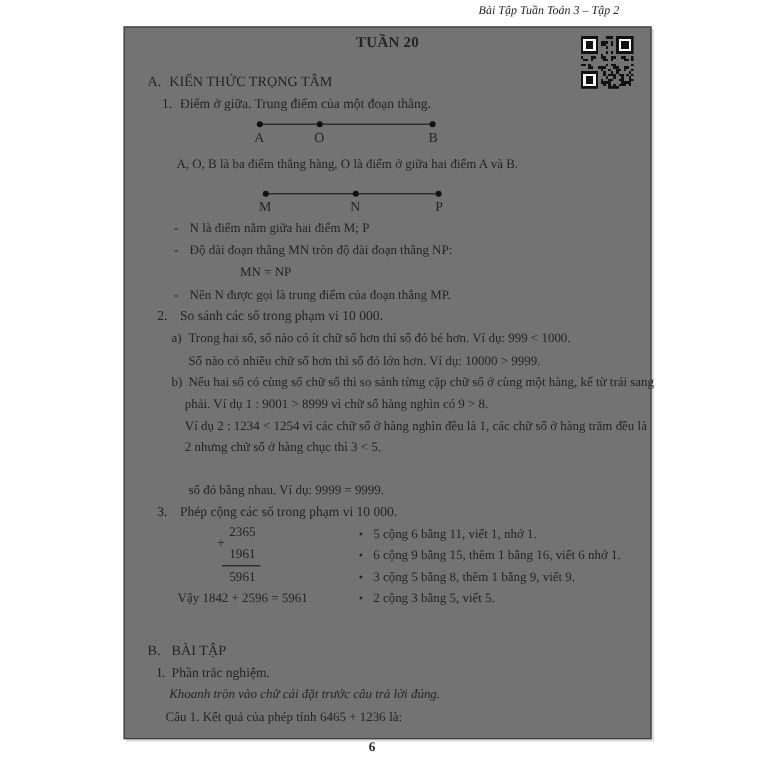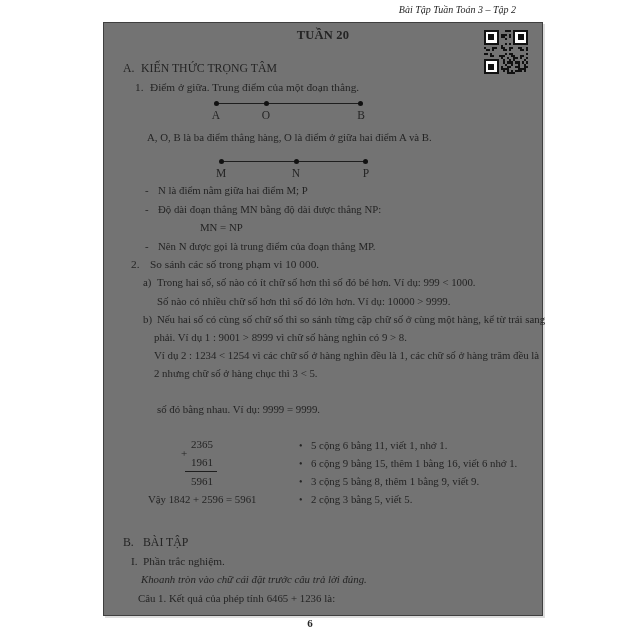--- a/index.html
+++ b/index.html
@@ -197,21 +197,21 @@
       <div class="dot" style="left:142px"></div>
       <div class="pt" style="left:0">M</div>
       <div class="pt" style="left:75px">N</div>
       <div class="pt" style="left:145px">P</div>
     </div>
 
     <div class="line dash-row" style="top:161px;left:41px">
       <span class="lab">-</span><span>N là điểm nằm giữa hai điểm M; P</span>
     </div>
     <div class="line dash-row" style="top:179.5px;left:41px">
-      <span class="lab">-</span><span>Độ dài đoạn thẳng MN bằng độ dài được thẳng NP:</span>
+      <span class="lab">-</span><span>Độ dài đoạn thẳng MN tròn độ dài đoạn thẳng NP:</span>
     </div>
     <div class="line" style="top:198px;left:96px">MN  = NP</div>
     <div class="line dash-row" style="top:216.5px;left:41px">
       <span class="lab">-</span><span>Nên N được gọi là trung điểm của đoạn thẳng MP.</span>
     </div>
 
     <div class="line b hN" style="top:235px;left:27px;font-size:11.3px">
       <span class="lab">2.</span><span>So sánh các số trong phạm vi 10 000.</span>
     </div>
 
@@ -222,20 +222,23 @@
 
     <div class="line sub" style="top:290px;left:39px">
       <span class="lab b">b)</span><span>Nếu hai số có cùng số chữ số thì so sánh từng cặp chữ số ở cùng một hàng, kể từ trái sang</span>
     </div>
     <div class="line" style="top:308px;left:50px">phải. Ví dụ 1 : 9001 &gt; 8999 vì chữ số hàng nghìn có 9 &gt; 8.</div>
     <div class="line" style="top:326px;left:50px">Ví dụ 2 : 1234 &lt; 1254 vì các chữ số ở hàng nghìn đều là 1, các chữ số ở hàng trăm đều là</div>
     <div class="line" style="top:344px;left:50px">2 nhưng chữ số ở hàng chục thì 3 &lt; 5.</div>
 
     <div class="line" style="top:380px;left:53px">số đó bằng nhau. Ví dụ: 9999 = 9999.</div>
 
+    <div class="line b hN" style="top:398px;left:27px;font-size:11.3px">
+      <span class="lab">3.</span><span>Phép cộng các số trong phạm vi 10 000.</span>
+    </div>
 
     <div class="addcol">
       <span class="plus">+</span>
       <span class="num" style="top:0">2365</span>
       <span class="num" style="top:18px">1961</span>
       <span class="rule"></span>
       <span class="num" style="top:37px">5961</span>
     </div>
     <div class="line b" style="top:469.5px;left:44px">Vậy 1842 + 2596 = 5961</div>
 

